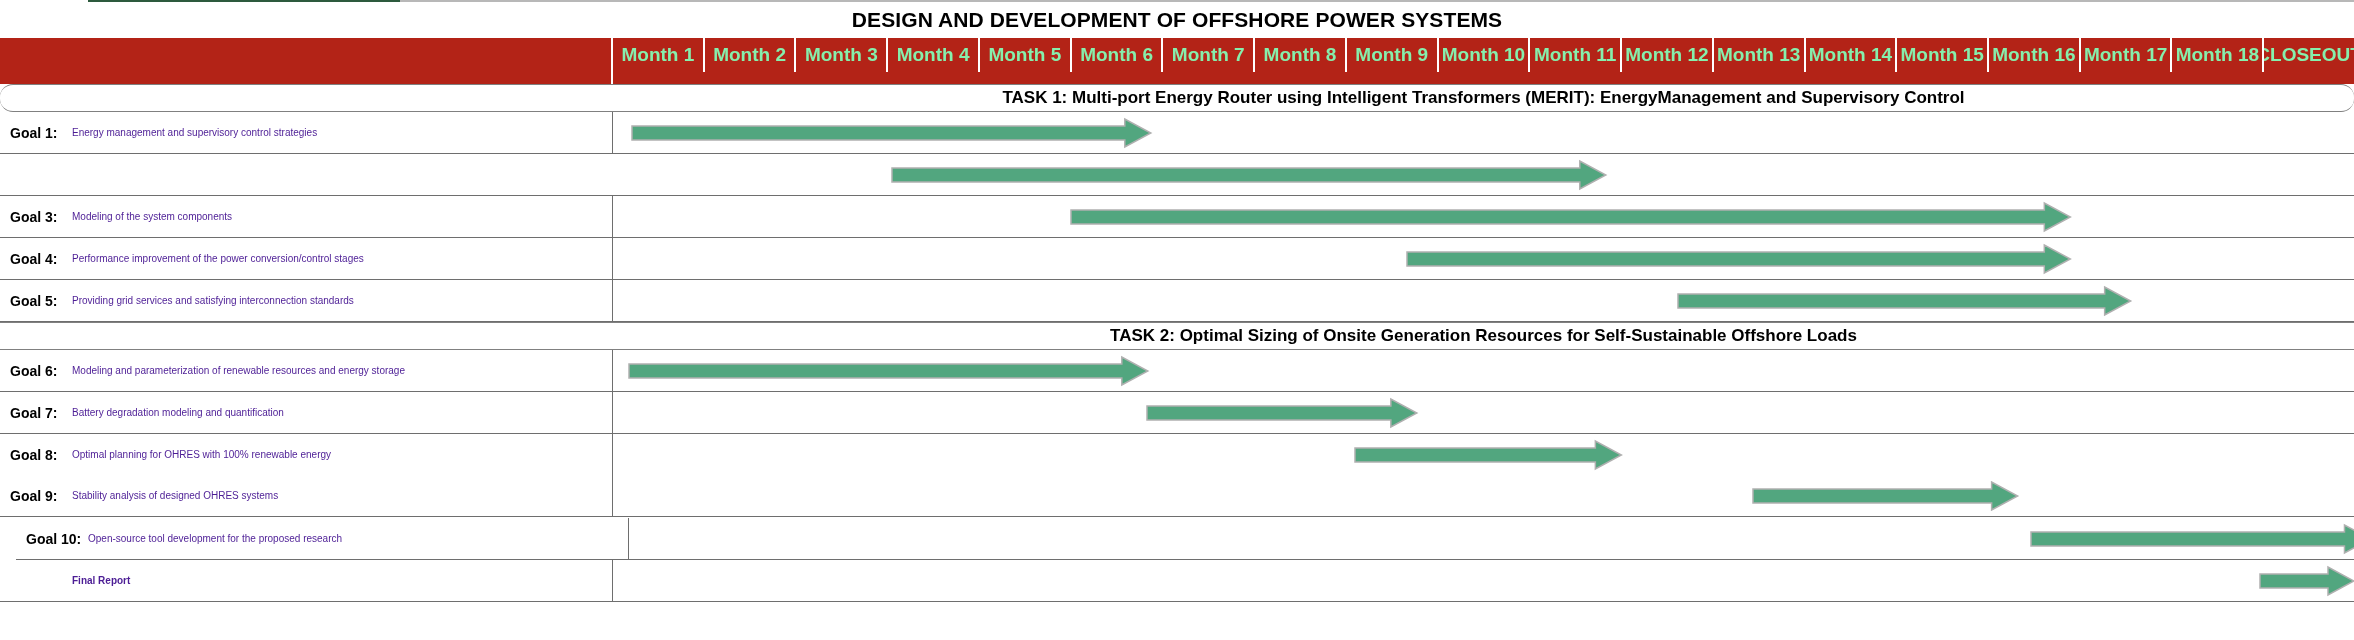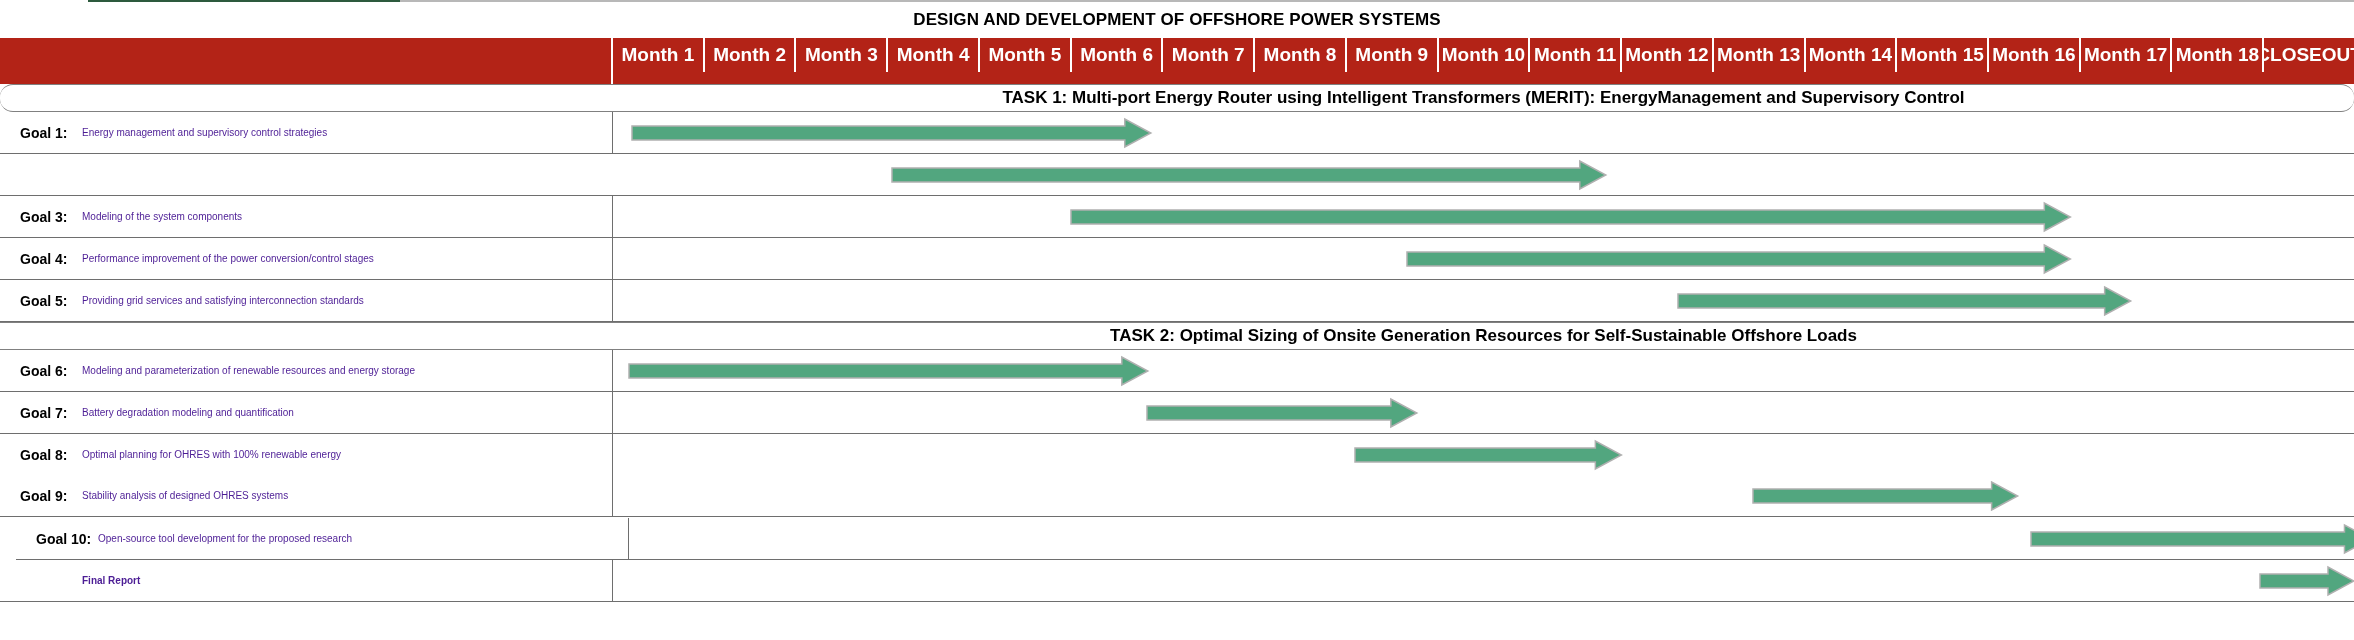--- a/index.html
+++ b/index.html
@@ -25,21 +25,21 @@
   .toprule.green { left: 88px; width: 312px; background: #2d5a3d; }
   .toprule.grey  { left: 400px; width: 1954px; background: #b8b8b8; }
 
   
   .title-row {
     position: absolute;
     top: 2px; left: 0; width: 2354px; height: 36px;
     display: flex; align-items: center; justify-content: center;
   }
   .title-text {
-    font-size: 17px;
+    font-size: 21px;
     font-weight: bold;
     color: #000000;
     letter-spacing: 0.1px;
     white-space: nowrap;
   }
 
   
   .header-row {
     position: absolute;
     top: 38px; left: 0;
@@ -52,21 +52,21 @@
     background: #b32317;
     border-right: 2px solid #ffffff;
     flex: 0 0 613px;
   }
   .header-month-cell {
     flex: 1 1 0;
     height: 34px;
     background: #b32317;
     border-right: 2px solid #ffffff;
     display: flex; align-items: center; justify-content: center;
-    color: #ffffff;
+    color: #86efac;
     font-size: 19px;
     font-weight: bold;
     white-space: nowrap;
     overflow: hidden;
   }
   .header-month-cell:last-child { border-right: none; }
 
   
   .task-band {
     position: absolute; left: 0;
@@ -90,21 +90,21 @@
     width: 2354px; height: 42px;
     border-bottom: 1px solid #6e6e6e;
     background: #ffffff;
   }
   .goal-label-cell {
     position: absolute;
     left: 0; top: 0;
     width: 613px; height: 100%;
     border-right: 1px solid #6e6e6e;
     display: flex; align-items: center;
-    padding-left: 20px;
+    padding-left: 10px;
   }
   .goal-key {
     font-size: 14px; font-weight: bold; color: #000000;
     width: 62px; flex: 0 0 62px; white-space: nowrap;
   }
   .goal-desc {
     font-size: 10px; color: #4c1d95; white-space: nowrap;
   }
   .goal-desc.bold { font-weight: bold; }
 

